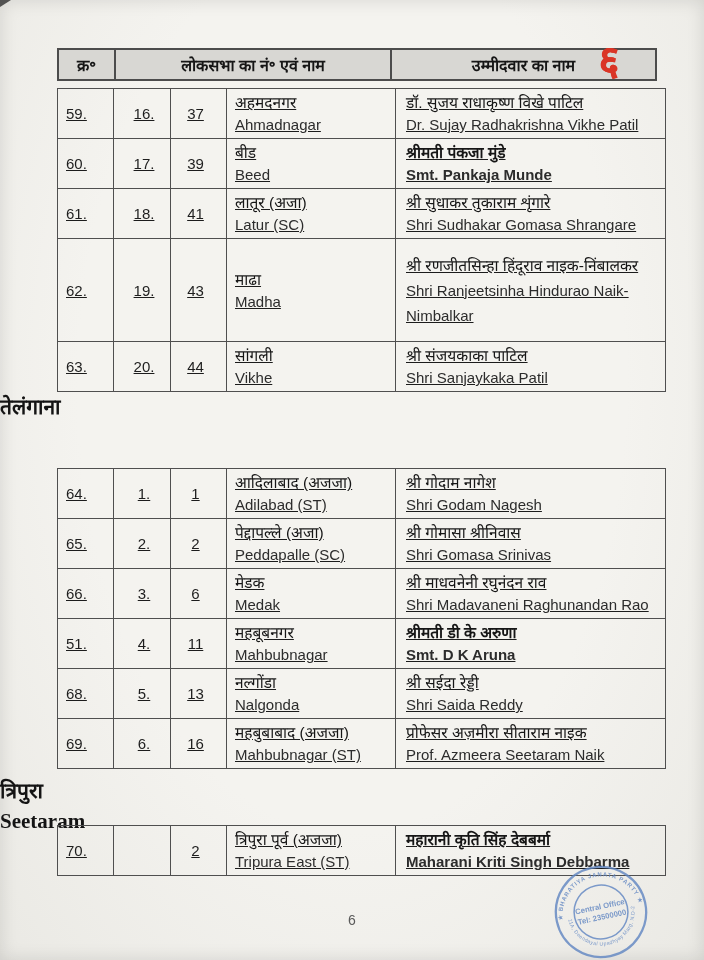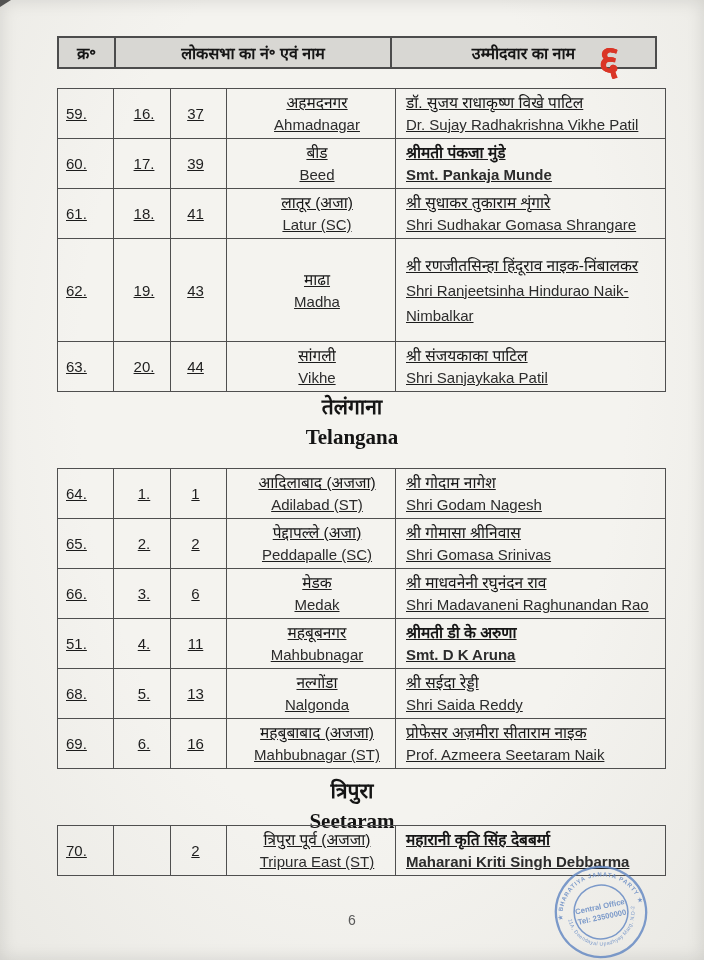--- a/index.html
+++ b/index.html
@@ -7,46 +7,46 @@
   .page{
     position:relative;width:704px;height:960px;overflow:hidden;
     background:radial-gradient(ellipse at 50% 40%, #f4f3ef 55%, #eae9e4 100%);
     box-shadow:inset 0 0 18px rgba(0,0,0,.12);
     color:#1c1c1c;
   }
   .corner-artifact{position:absolute;top:0;left:0;width:0;height:0;
     border-top:7px solid #2f2f2f;border-right:11px solid transparent;opacity:.8;}
 
   
-  .hdr-table{position:absolute;left:57px;top:36px;width:598px;height:33px;
+  .hdr-table{position:absolute;left:57px;top:48px;width:598px;height:33px;
     border-collapse:collapse;table-layout:fixed;padding-left:11px;}
   .hdr-table td{border:2px solid #4c4c4c;background:#d8d7d3;
     text-align:center;vertical-align:middle;font-weight:bold;font-size:16px;color:#161616;}
 
   
   .red-mark{position:absolute;left:599px;top:40px;font-size:40px;line-height:40px;
     color:#da3526;transform:rotate(6deg);
     text-shadow:0.6px 0 #da3526,-0.4px 0 #da3526;font-weight:bold;}
 
   
   .dtable{position:absolute;left:57px;width:608px;border-collapse:collapse;table-layout:fixed;text-decoration:underline;}
   .dtable td{border:1.5px solid #4f4f4f;vertical-align:middle;font-size:15px;color:#1e1e1e;
     padding:2px 4px;overflow:hidden;}
   .dtable .c1{padding-left:8px;}
   .dtable .c2{padding-left:8px;text-align:center;}
   .dtable .c3{text-align:center;padding-right:10px;}
-  .dtable .c4{padding-left:16px;text-align:center;}
+  .dtable .c4{padding-left:8px;}
   .dtable .c5{padding-left:10px;}
   .hi{display:block;font-size:15.5px;line-height:23px;color:#161616;}
   .en{display:block;font-size:15px;line-height:22px;color:#2c2c2c;}
   .tall .hi,.tall .en{line-height:25px;}
   .bold .hi,.bold .en{font-weight:bold;}
 
   
-  .section{position:absolute;left:0;width:704px;text-align:center;}
+  .section{position:absolute;left:0;width:704px;text-align:left;}
   .sec-hi{display:block;font-size:21px;font-weight:bold;color:#141414;line-height:30px;}
   .sec-en{display:block;font-family:"Liberation Serif","DejaVu Serif",serif;
     font-size:21px;font-weight:bold;color:#141414;line-height:30px;}
 
   
   .page-num{position:absolute;left:0;top:912px;width:704px;text-align:center;
     font-size:14px;color:#5a5a5a;}
 
   
   .stamp{position:absolute;left:548px;top:864px;width:106px;height:96px;
@@ -155,21 +155,20 @@
       <td class="c5">
         <span class="hi">श्री संजयकाका पाटिल</span>
         <span class="en">Shri Sanjaykaka Patil</span>
       </td>
     </tr>
   </tbody>
     </table>
 
   <div class="section" style="top:392px">
     <span class="sec-hi">तेलंगाना</span>
-    <span class="sec-en">Telangana</span>
   </div>
 
   <table class="dtable" style="top:468px">
     <colgroup>
         <col style="width:56px">
         <col style="width:57px">
         <col style="width:56px">
         <col style="width:169px">
         <col style="width:270px">
       </colgroup>

